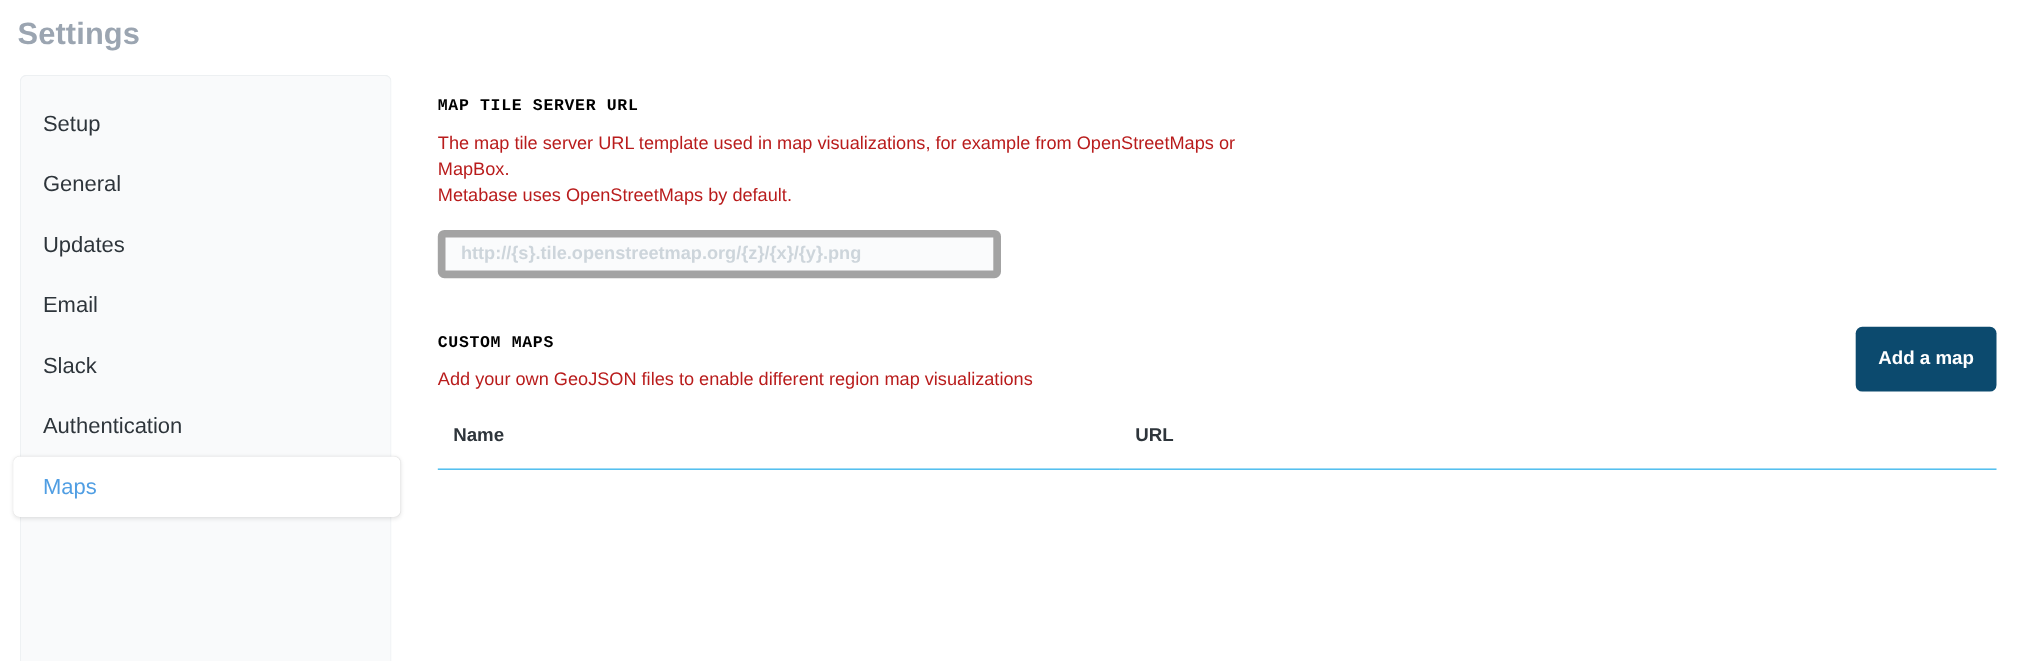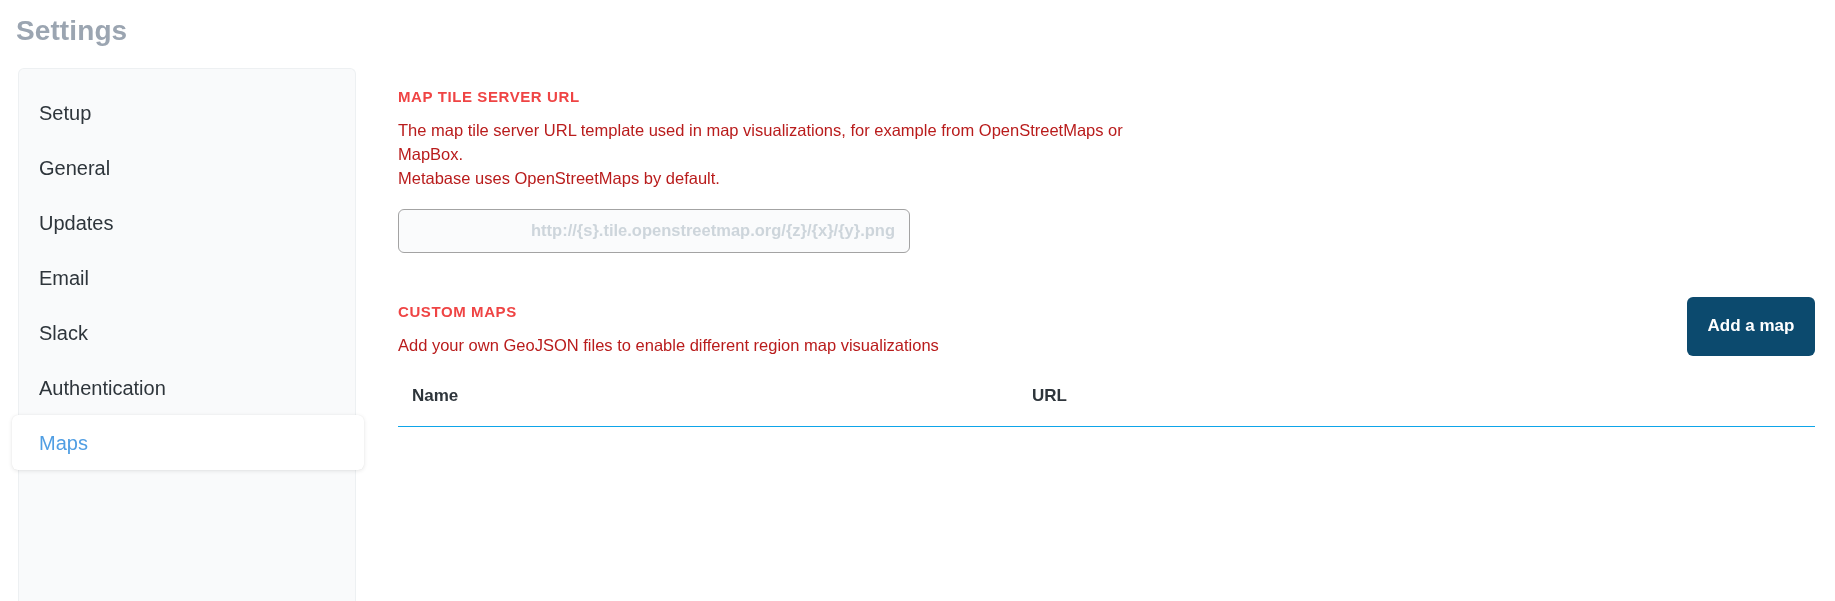--- a/index.html
+++ b/index.html
@@ -84,49 +84,49 @@
   .content {
     position: absolute;
     left: 398px;
     top: 88px;
     right: 20px;
   }
 
   .section-heading {
     font-size: 15px;
     font-weight: bold;
-    color: #ef4444;
+    color: #000000;
     text-transform: uppercase;
     letter-spacing: 0.6px;
+    font-family: Liberation Mono, monospace;
   }
 
   .section-desc {
     margin-top: 14px;
     font-size: 16.5px;
     line-height: 1.45;
     color: #b91c1c;
     max-width: 770px;
   }
 
   .section-desc .line2 { display: block; }
 
   .url-input {
     margin-top: 18px;
     width: 512px;
     height: 44px;
-    border: 1px solid #a3a3a3;
+    border: 7px solid #a3a3a3;
     border-radius: 6px;
     background: #FAFBFC;
     padding: 0 14px;
     font-family: "Liberation Sans", sans-serif;
     font-size: 16.5px;
     font-weight: bold;
     color: #2E353B;
     outline: none;
-    text-align: right;
   }
 
   .url-input::placeholder {
     color: #CDD5DB;
     font-weight: bold;
   }
 
   
   .custom-maps {
     margin-top: 50px;

